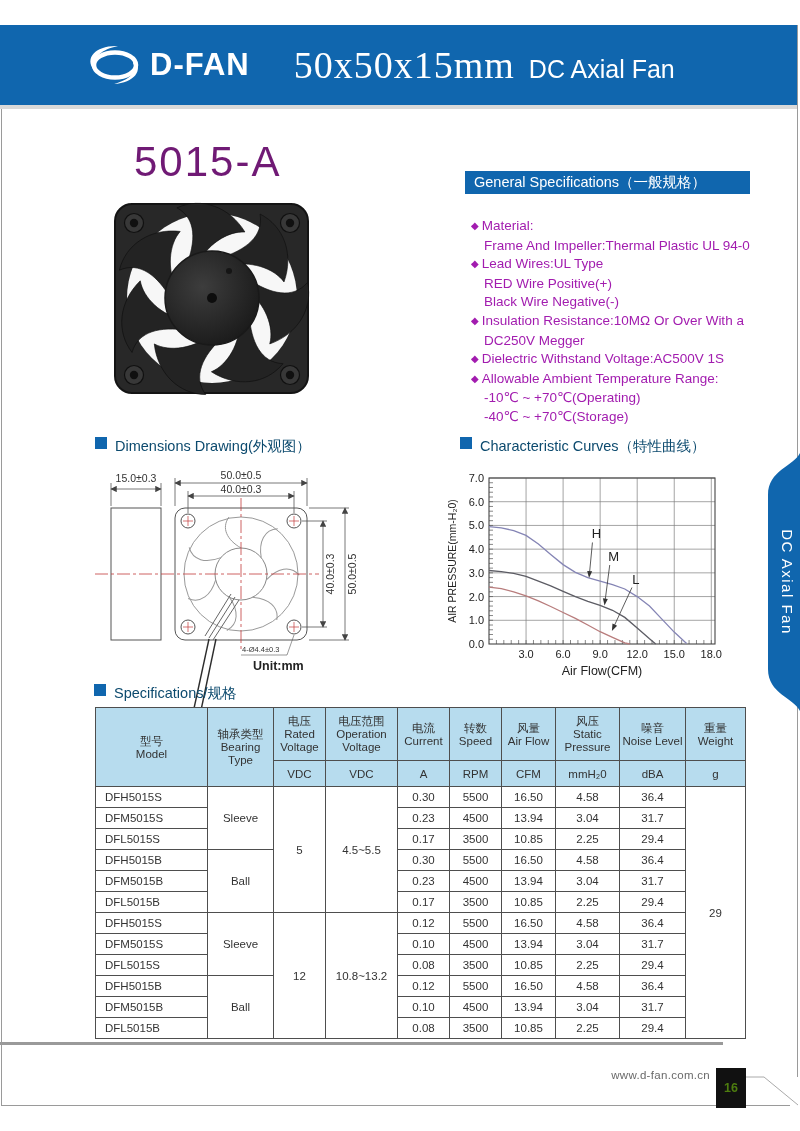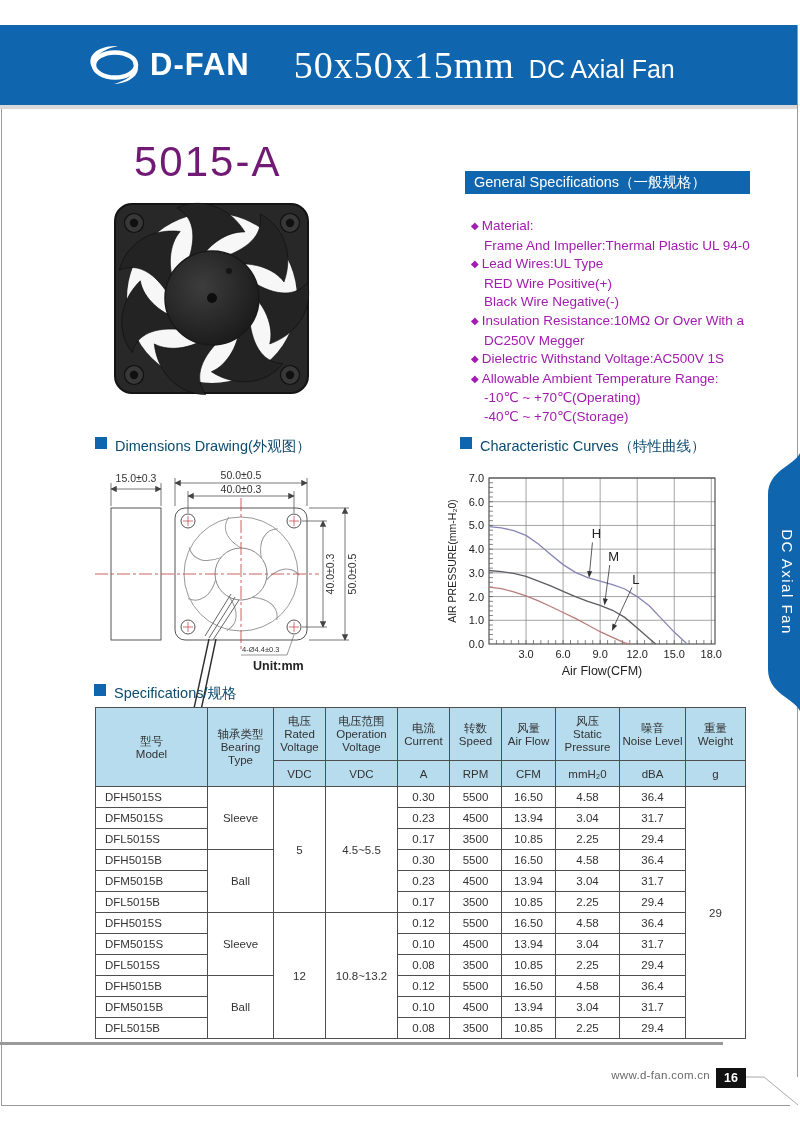--- a/index.html
+++ b/index.html
@@ -45,22 +45,22 @@
   table.specs .hz{font-size:11.5px;line-height:14px;}
   table.specs .he{font-size:11.5px;line-height:13px;}
   tr.hdr1 th{height:52px;}
   tr.hdr2 th{height:25px;}
   table.specs tbody td{height:20px;}
   table.specs td.model{text-align:left;padding-left:9px;}
 
   .footer-rule{position:absolute;left:0;top:1042px;width:723px;height:3px;background:#9a9a9a;}
   .footer-site{position:absolute;left:540px;top:1069px;width:170px;text-align:right;
                font-size:11.5px;color:#6a6a6a;letter-spacing:0.3px;}
-  .page-badge{position:absolute;left:716px;top:1068px;background:#111;color:#ffffff;
-              font-size:12.5px;font-weight:bold;padding:3px 8px;}
+  .page-badge{position:absolute;left:716px;top:1068px;background:#111;color:#4d7c0f;
+              font-size:12.5px;font-weight:bold;padding:13px 8px;}
   .corner-svg{position:absolute;left:742px;top:1066px;}
 </style>
 </head>
 <body>
 
 <div class="page">
 
   <div class="page-border-left"></div>
   <div class="page-border-right"></div>
   <div class="page-border-bottom"></div>

